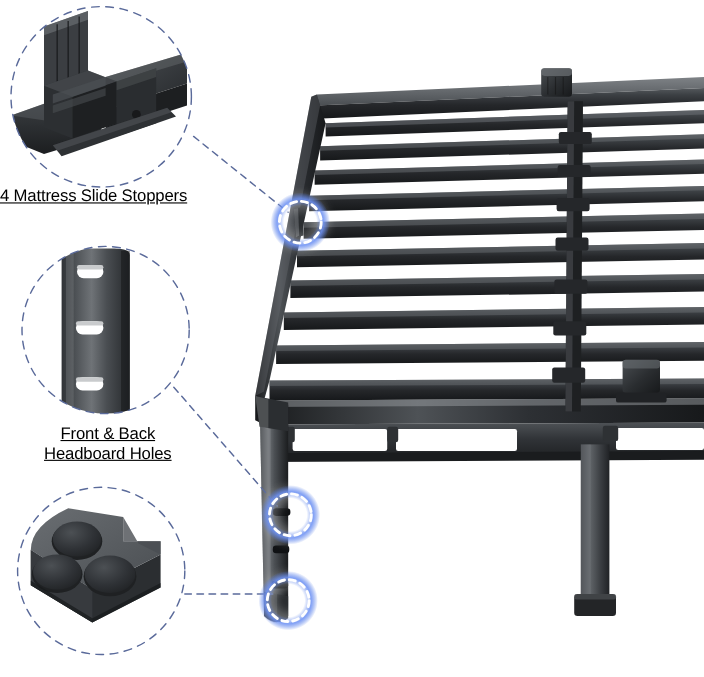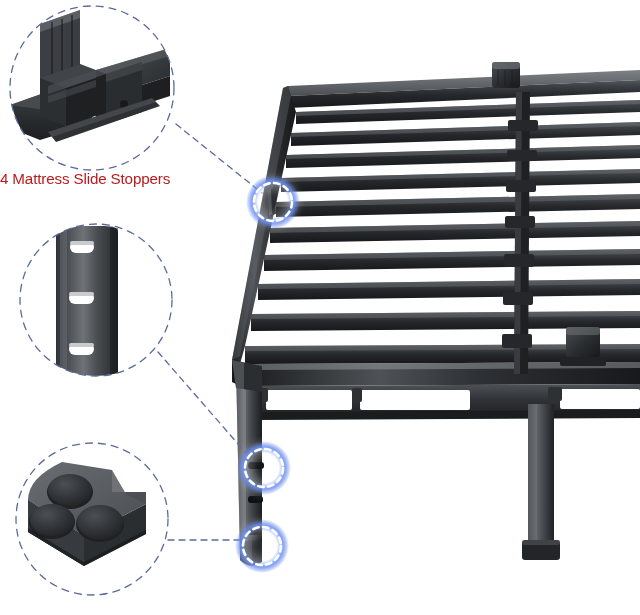--- a/index.html
+++ b/index.html
@@ -21,27 +21,28 @@
   }
   .layer {
     position: absolute;
     left: 0;
     top: 0;
     width: 640px;
     height: 615px;
   }
   .callout-label {
     position: absolute;
-    color: #b91c1c;
+    color: #000000;
     font-size: 15.2px;
     letter-spacing: -0.15px;
     line-height: 18px;
     white-space: pre-line;
     text-align: center;
     font-family: "Liberation Sans", sans-serif;
+    text-decoration: underline;
   }
   #label-stoppers {
     left: 0px;
     top: 170px;
     width: 182px;
     text-align: left;
   }
   #label-headboard {
     left: 16px;
     top: 386px;
@@ -372,15 +373,17 @@
     </g>
 
     <g>
       <circle cx="262" cy="546" r="27" fill="url(#glowFill)"></circle>
       <circle cx="262" cy="546" r="19" fill="none" stroke="#ffffff" stroke-width="2.6" stroke-dasharray="5.5 4.5" stroke-linecap="round" filter="url(#glow)"></circle>
     </g>
   </svg>
 
   <div class="callout-label" id="label-stoppers">4 Mattress Slide Stoppers</div>
 
+  <div class="callout-label" id="label-headboard">Front &amp; Back
+Headboard Holes</div>
 
 
 </div>
 
 </body></html>

